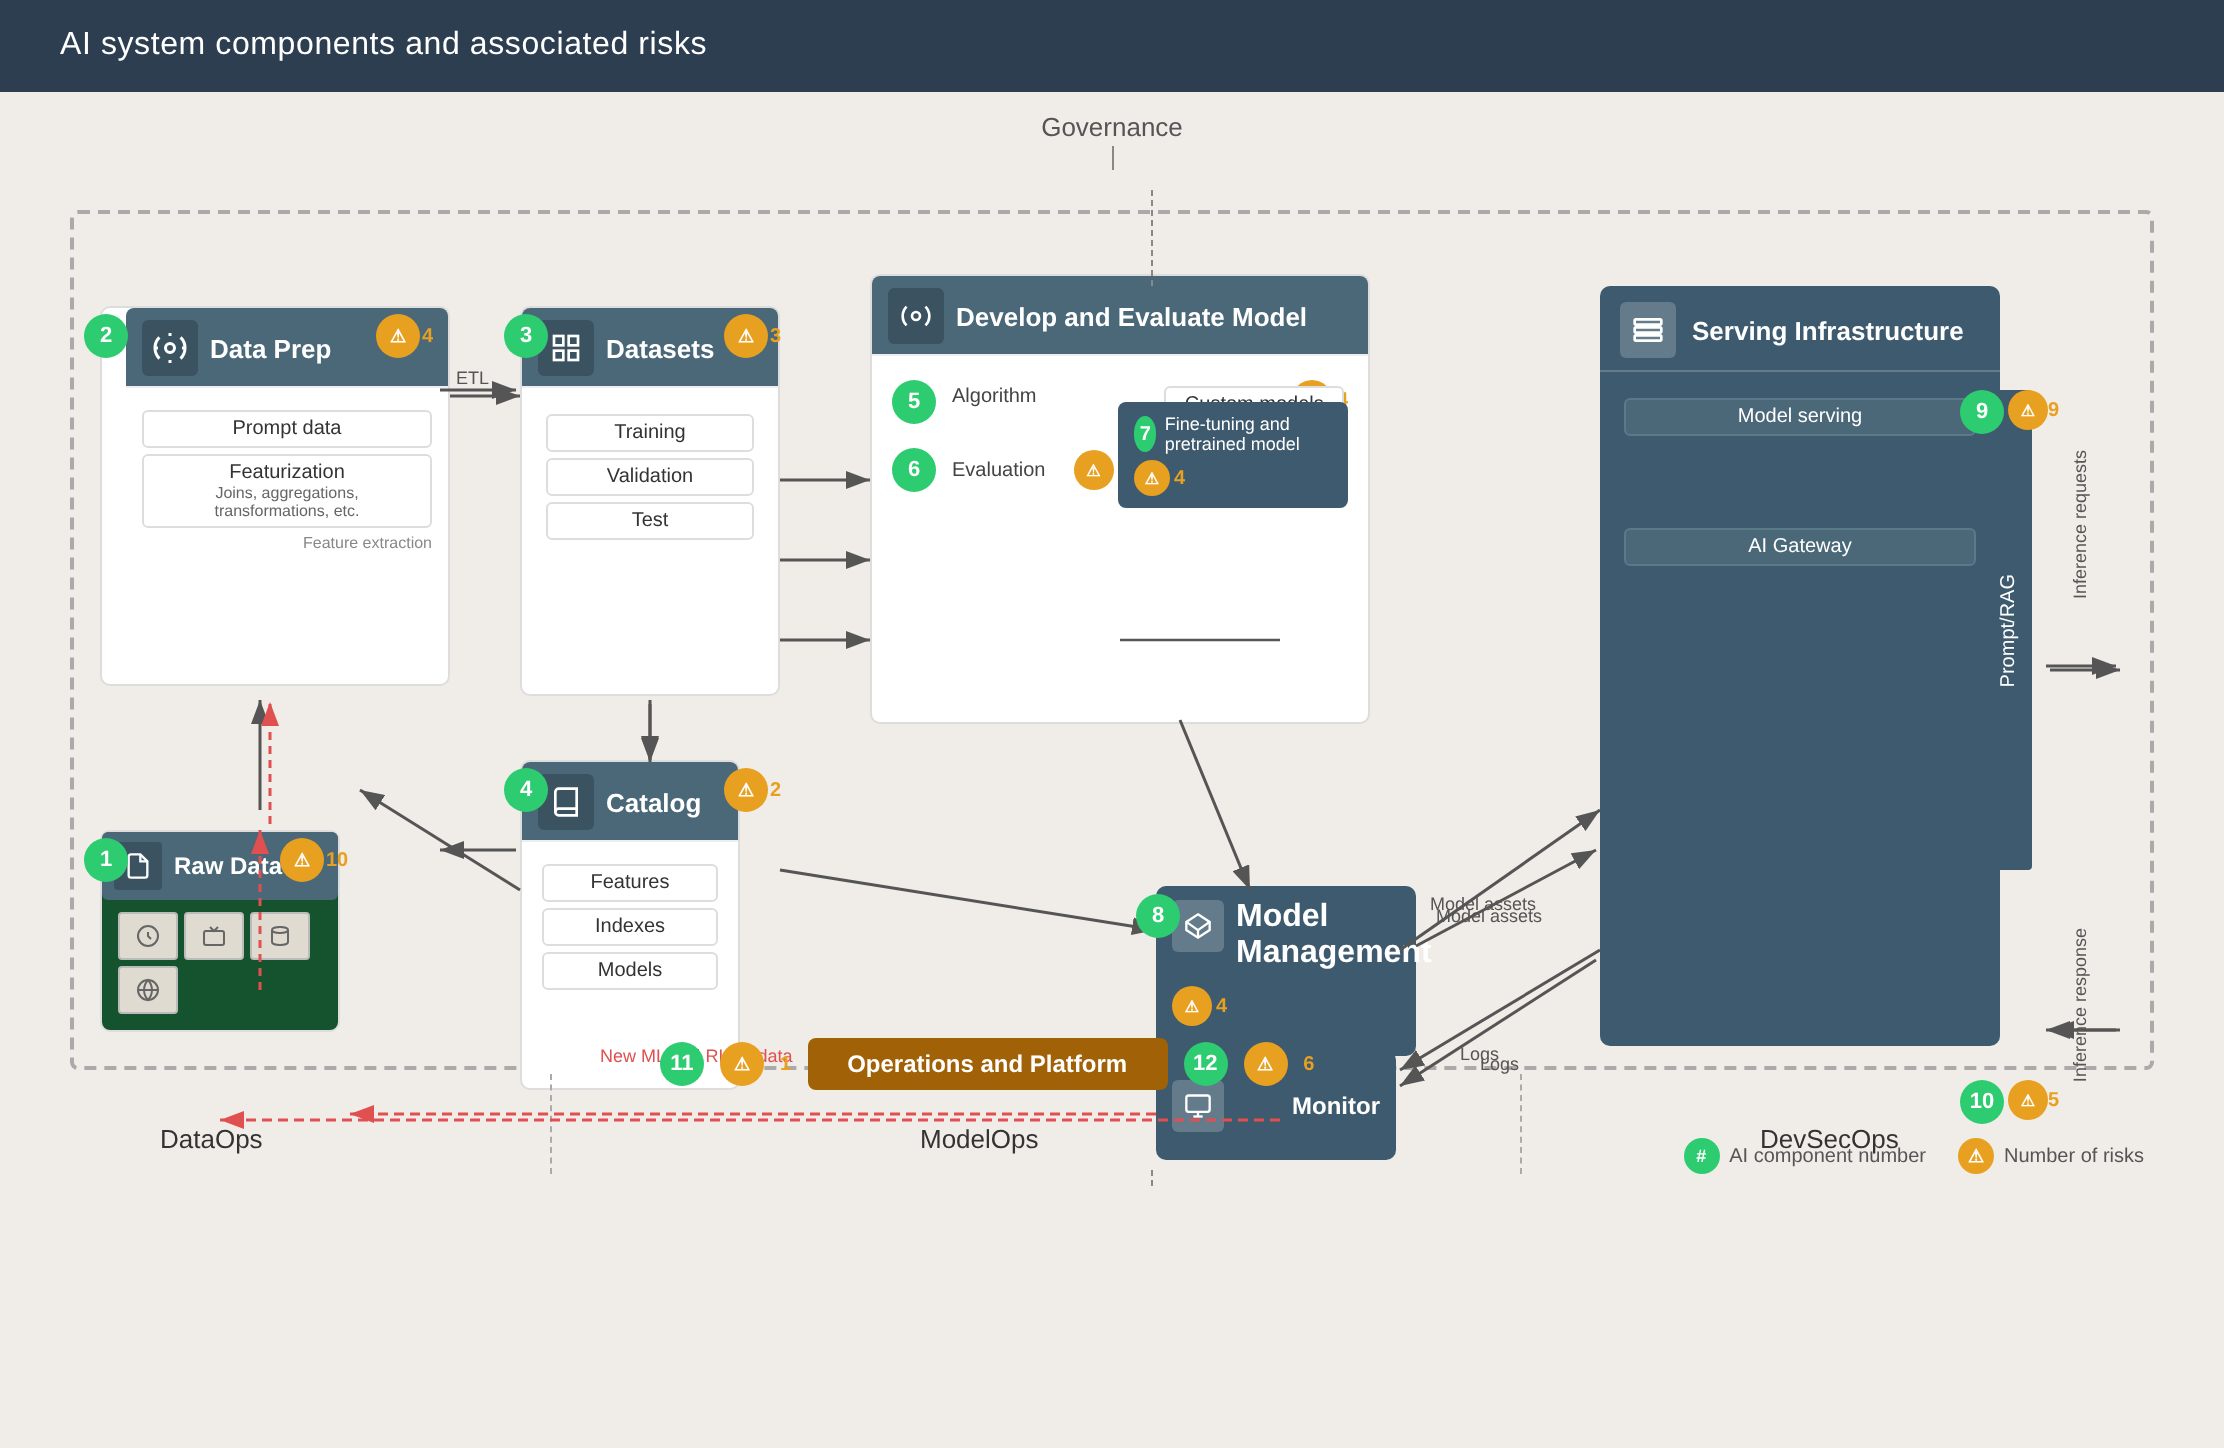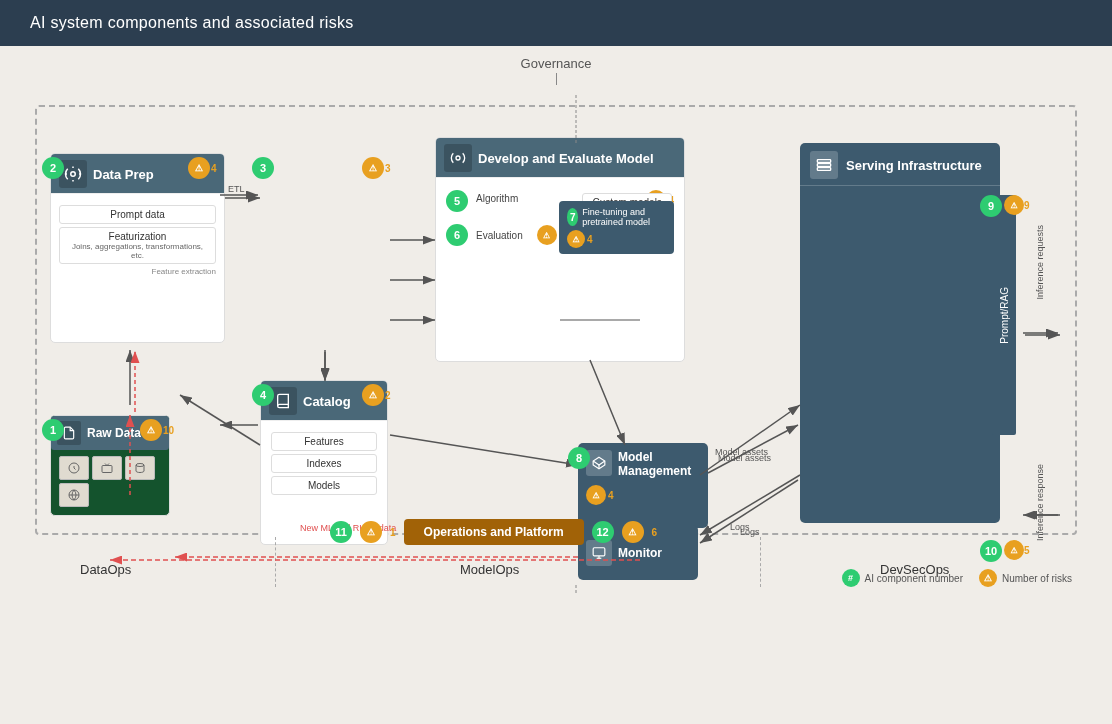--- a/index.html
+++ b/index.html
@@ -224,21 +224,21 @@
       <line x1="570" y1="275" x2="605" y2="360" stroke="#555" stroke-width="1.5" marker-end="url(#arrowhead)"></line>
 
       <line x1="540" y1="235" x2="620" y2="235" stroke="#555" stroke-width="1.2"></line>
 
       <line x1="1005" y1="250" x2="1040" y2="250" stroke="#555" stroke-width="1.5" marker-end="url(#arrowhead)"></line>
       <line x1="1040" y1="430" x2="1005" y2="430" stroke="#555" stroke-width="1.5" marker-end="url(#arrowhead)"></line>
 
       <line x1="110" y1="410" x2="110" y2="330" stroke="#e05050" stroke-width="1.5" stroke-dasharray="4,3" marker-end="url(#arrowhead-red)"></line>
     </svg>
 
-    <div style="position:absolute; top:68px; left:30px; width:175px; min-height:190px; background:white; border:1px solid #ddd; border-radius:5px;">
+    <div style="position:absolute; top:68px; left:30px; width:175px; min-height:190px; background:white; border:1px solid #ddd; border-radius:5px;padding-left:12px;">
       <div class="box-header light">
         <div class="icon-box" style="background:rgba(0,0,0,0.2); width:28px; height:28px;">
           <svg width="18" height="18" viewBox="0 0 24 24" fill="none" stroke="white" stroke-width="2">
             <circle cx="12" cy="12" r="3"></circle>
               <path d="M19.07 4.93a10 10 0 0 1 0 14.14M4.93 4.93a10 10 0 0 0 0 14.14"></path>
             <path d="M12 2v2M12 20v2M2 12h2M20 12h2"></path>
           </svg>
         </div>
         <span>Data Prep</span>
       </div>
@@ -252,20 +252,38 @@
       </div>
     </div>
 
     <div class="badge green" style="top:72px; left:22px;">2</div>
 
     <div style="position:absolute; top:72px; left:168px; z-index:20; display:flex; align-items:center;">
       <div style="width:22px; height:22px; border-radius:50%; background:#e8a020; display:flex; align-items:center; justify-content:center; font-size:9px; color:white; font-weight:700;">⚠</div>
       <span style="font-size:10px; color:#e8a020; font-weight:700; margin-left:1px;">4</span>
     </div>
 
+    <div style="position:absolute; top:68px; left:240px; width:130px; min-height:195px; background:white; border:1px solid #ddd; border-radius:5px;">
+      <div class="box-header light">
+        <div class="icon-box" style="background:rgba(0,0,0,0.2); width:28px; height:28px;">
+          <svg width="16" height="16" viewBox="0 0 24 24" fill="none" stroke="white" stroke-width="2">
+            <rect x="3" y="3" width="7" height="7"></rect>
+              <rect x="14" y="3" width="7" height="7"></rect>
+            <rect x="3" y="14" width="7" height="7"></rect>
+              <rect x="14" y="14" width="7" height="7"></rect>
+          </svg>
+        </div>
+        <span>Datasets</span>
+      </div>
+      <div style="padding:10px 12px;">
+        <div class="data-item">Training</div>
+        <div class="data-item">Validation</div>
+        <div class="data-item">Test</div>
+      </div>
+    </div>
 
     <div class="badge green" style="top:72px; left:232px;">3</div>
 
     <div style="position:absolute; top:72px; left:342px; z-index:20; display:flex; align-items:center;">
       <div style="width:22px; height:22px; border-radius:50%; background:#e8a020; display:flex; align-items:center; justify-content:center; font-size:9px; color:white; font-weight:700;">⚠</div>
       <span style="font-size:10px; color:#e8a020; font-weight:700; margin-left:1px;">3</span>
     </div>
 
     <div style="position:absolute; top:52px; left:415px; width:250px; min-height:225px; background:white; border:1px solid #ddd; border-radius:5px;">
       <div class="box-header light">
@@ -319,20 +337,25 @@
       <div style="padding:8px 10px 6px 10px; display:flex; align-items:center; gap:8px; border-bottom:1px solid rgba(255,255,255,0.2);">
         <div style="width:28px; height:28px; background:rgba(255,255,255,0.2); border-radius:3px; display:flex; align-items:center; justify-content:center;">
           <svg width="16" height="16" viewBox="0 0 24 24" fill="none" stroke="white" stroke-width="2">
             <rect x="2" y="4" width="20" height="4" rx="1"></rect>
               <rect x="2" y="10" width="20" height="4" rx="1"></rect>
             <rect x="2" y="16" width="20" height="4" rx="1"></rect>
           </svg>
         </div>
         <span style="font-size:13px; font-weight:600; color:white;">Serving Infrastructure</span>
       </div>
+      <div style="padding:10px 12px;">
+        <div class="data-item dark-item">Model serving</div>
+        <div style="height:40px;"></div>
+        <div class="data-item dark-item">AI Gateway</div>
+      </div>
     </div>
 
     <div style="position:absolute; top:110px; left:972px; width:24px; height:240px; background:#3d5a6e; border-radius:2px; display:flex; align-items:center; justify-content:center;">
       <span class="vertical-text">Prompt/RAG</span>
     </div>
 
     <div style="position:absolute; top:115px; left:1000px; width:40px; height:125px; display:flex; align-items:center; justify-content:center;">
       <span style="writing-mode:vertical-rl; text-orientation:mixed; transform:rotate(180deg); font-size:9px; color:#555; white-space:nowrap;">Inference requests</span>
     </div>
 
@@ -345,21 +368,21 @@
       <div style="width:20px; height:20px; border-radius:50%; background:#e8a020; display:flex; align-items:center; justify-content:center; font-size:8px; color:white; font-weight:700;">⚠</div>
       <span style="font-size:10px; color:#e8a020; font-weight:700;">9</span>
     </div>
 
     <div class="badge green" style="top:455px; left:960px;">10</div>
     <div style="position:absolute; top:455px; left:984px; z-index:20; display:flex; align-items:center;">
       <div style="width:20px; height:20px; border-radius:50%; background:#e8a020; display:flex; align-items:center; justify-content:center; font-size:8px; color:white; font-weight:700;">⚠</div>
       <span style="font-size:10px; color:#e8a020; font-weight:700;">5</span>
     </div>
 
-    <div style="position:absolute; top:295px; left:240px; width:128px; min-height:165px; background:white; border:1px solid #ddd; border-radius:5px;">
+    <div style="position:absolute; top:295px; left:240px; width:110px; min-height:165px; background:white; border:1px solid #ddd; border-radius:5px;">
       <div class="box-header light">
         <div class="icon-box" style="background:rgba(0,0,0,0.2); width:28px; height:28px;">
           <svg width="16" height="16" viewBox="0 0 24 24" fill="none" stroke="white" stroke-width="2">
             <path d="M4 19.5A2.5 2.5 0 0 1 6.5 17H20"></path>
               <path d="M6.5 2H20v20H6.5A2.5 2.5 0 0 1 4 19.5v-15A2.5 2.5 0 0 1 6.5 2z"></path>
           </svg>
         </div>
         <span>Catalog</span>
       </div>
       <div style="padding:8px 10px;">
@@ -422,31 +445,31 @@
 
     <div style="position:absolute; top:358px; left:558px; width:130px; min-height:85px; background:#3d5a6e; border-radius:5px;">
       <div style="padding:7px 8px; display:flex; align-items:flex-start; gap:6px;">
         <div style="width:26px; height:26px; background:rgba(255,255,255,0.2); border-radius:3px; display:flex; align-items:center; justify-content:center; flex-shrink:0;">
           <svg width="14" height="14" viewBox="0 0 24 24" fill="none" stroke="white" stroke-width="2">
             <polygon points="12 2 22 8.5 22 15.5 12 22 2 15.5 2 8.5 12 2"></polygon>
             <line x1="12" y1="22" x2="12" y2="15.5"></line>
             <polyline points="22 8.5 12 15.5 2 8.5"></polyline>
           </svg>
         </div>
-        <span style="font-size:12px; font-weight:600; color:white;">Model Management</span>
+        <span style="font-size:16px; font-weight:600; color:white;">Model Management</span>
       </div>
       <div style="display:flex; gap:2px; align-items:center; padding: 0 8px 8px 8px;">
         <div style="width:20px; height:20px; border-radius:50%; background:#e8a020; display:flex; align-items:center; justify-content:center; font-size:8px; color:white; font-weight:700;">⚠</div>
         <span style="font-size:10px; color:#e8a020; font-weight:700;">4</span>
       </div>
     </div>
 
     <div class="badge green" style="top:362px; left:548px;">8</div>
 
-    <div style="position:absolute; top:440px; left:558px; width:120px; min-height:55px; background:#3d5a6e; border-radius:5px; padding:7px 8px; display:flex; align-items:center; gap:6px;">
+    <div style="position:absolute; top:440px; left:558px; width:120px; min-height:55px; background:#3d5a6e; border-radius:5px; padding:7px 8px; display:flex; align-items:center; gap:6px;justify-content:space-between;">
       <div style="width:26px; height:26px; background:rgba(255,255,255,0.2); border-radius:3px; display:flex; align-items:center; justify-content:center; flex-shrink:0;">
         <svg width="14" height="14" viewBox="0 0 24 24" fill="none" stroke="white" stroke-width="2">
           <rect x="2" y="3" width="20" height="14" rx="2"></rect>
             <line x1="8" y1="21" x2="16" y2="21"></line>
             <line x1="12" y1="17" x2="12" y2="21"></line>
         </svg>
       </div>
       <span style="font-size:12px; font-weight:600; color:white;">Monitor</span>
     </div>
 

